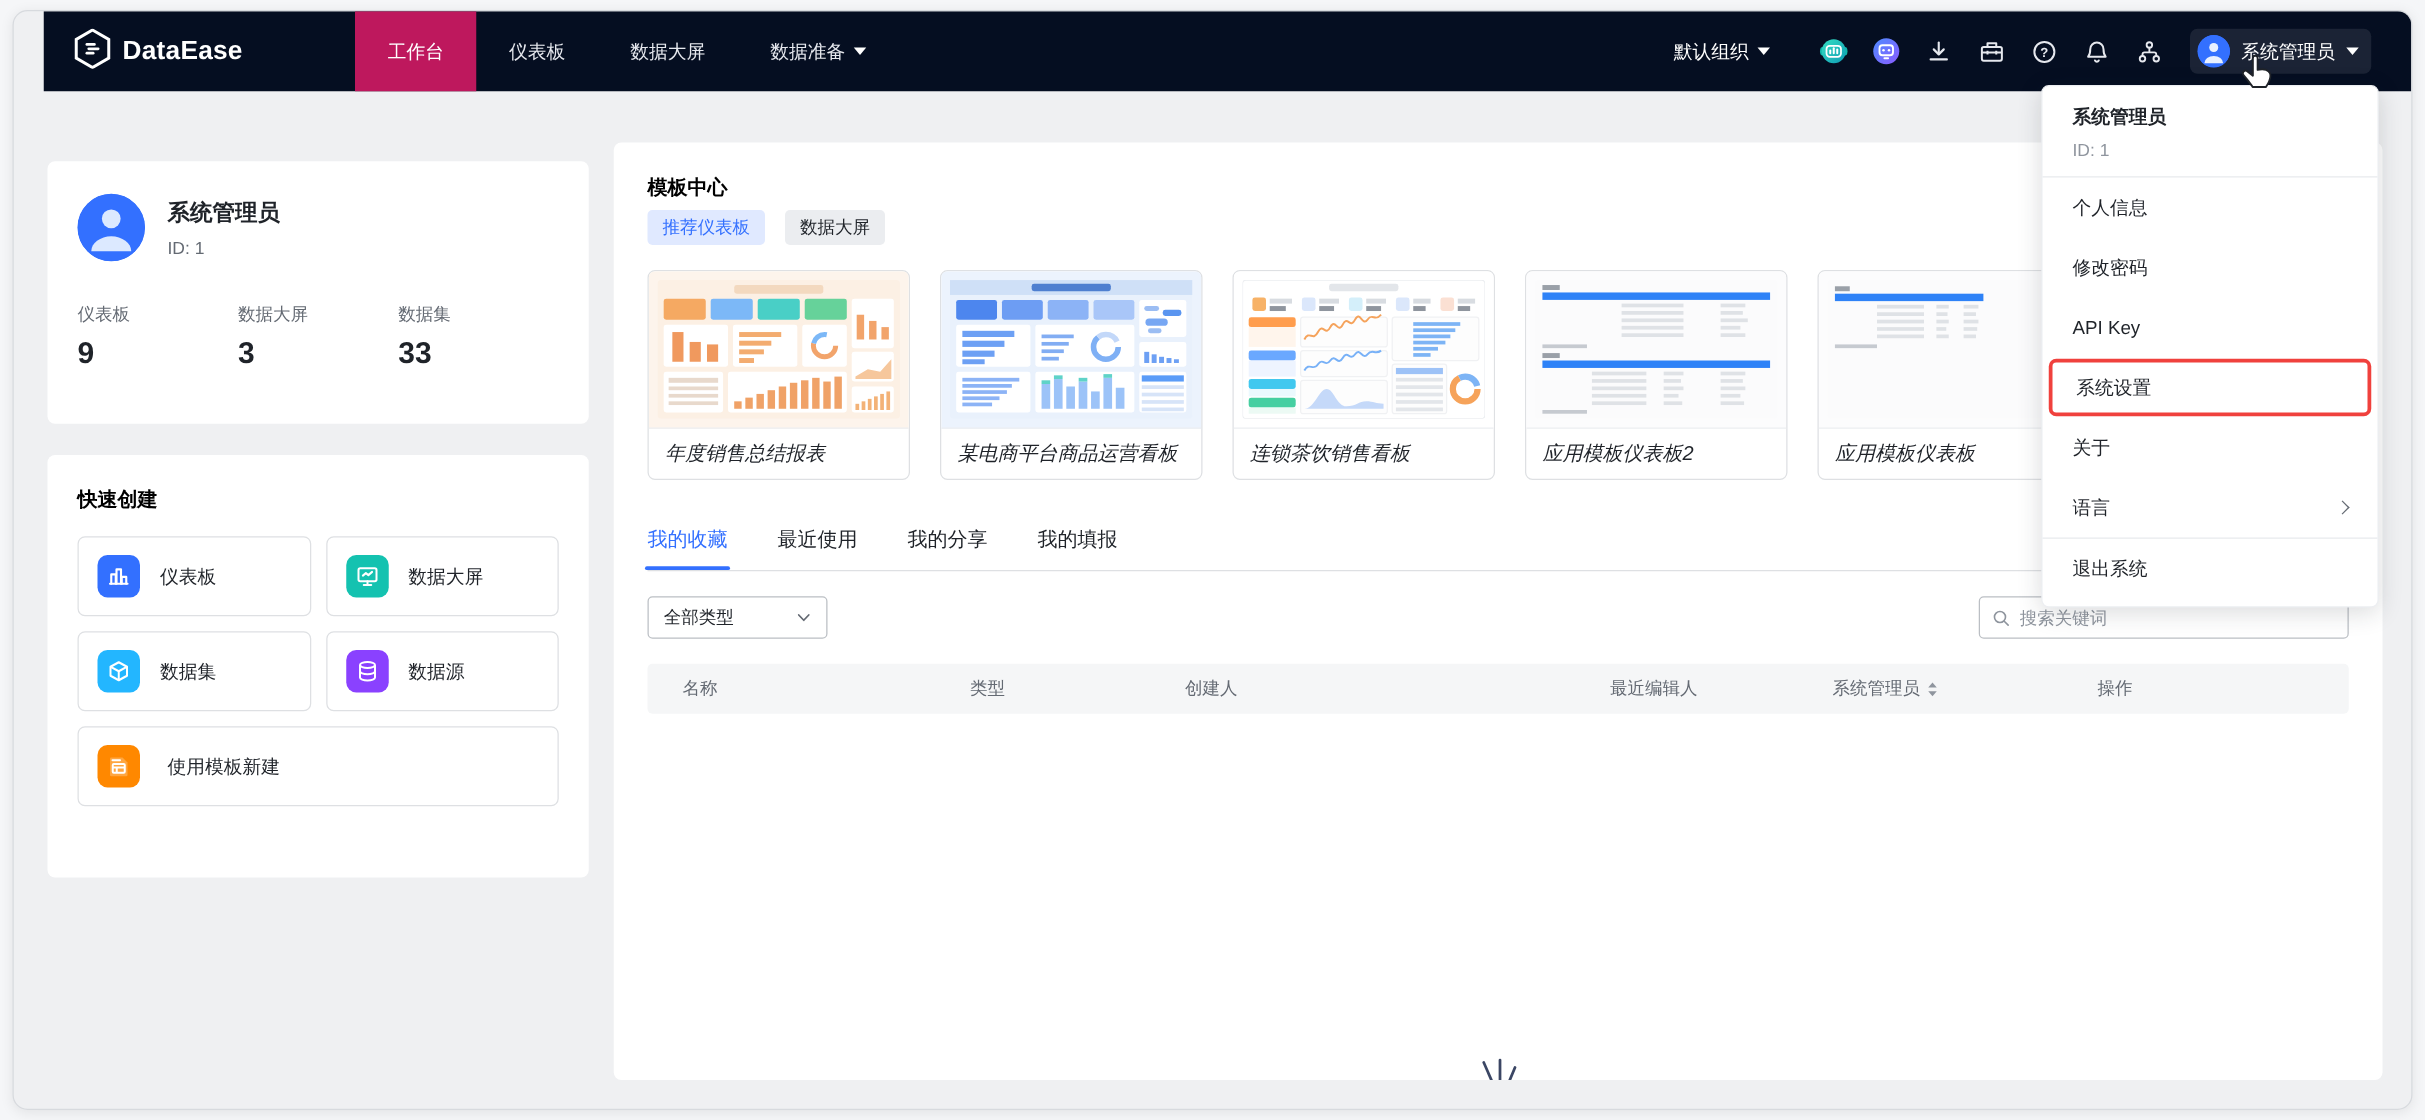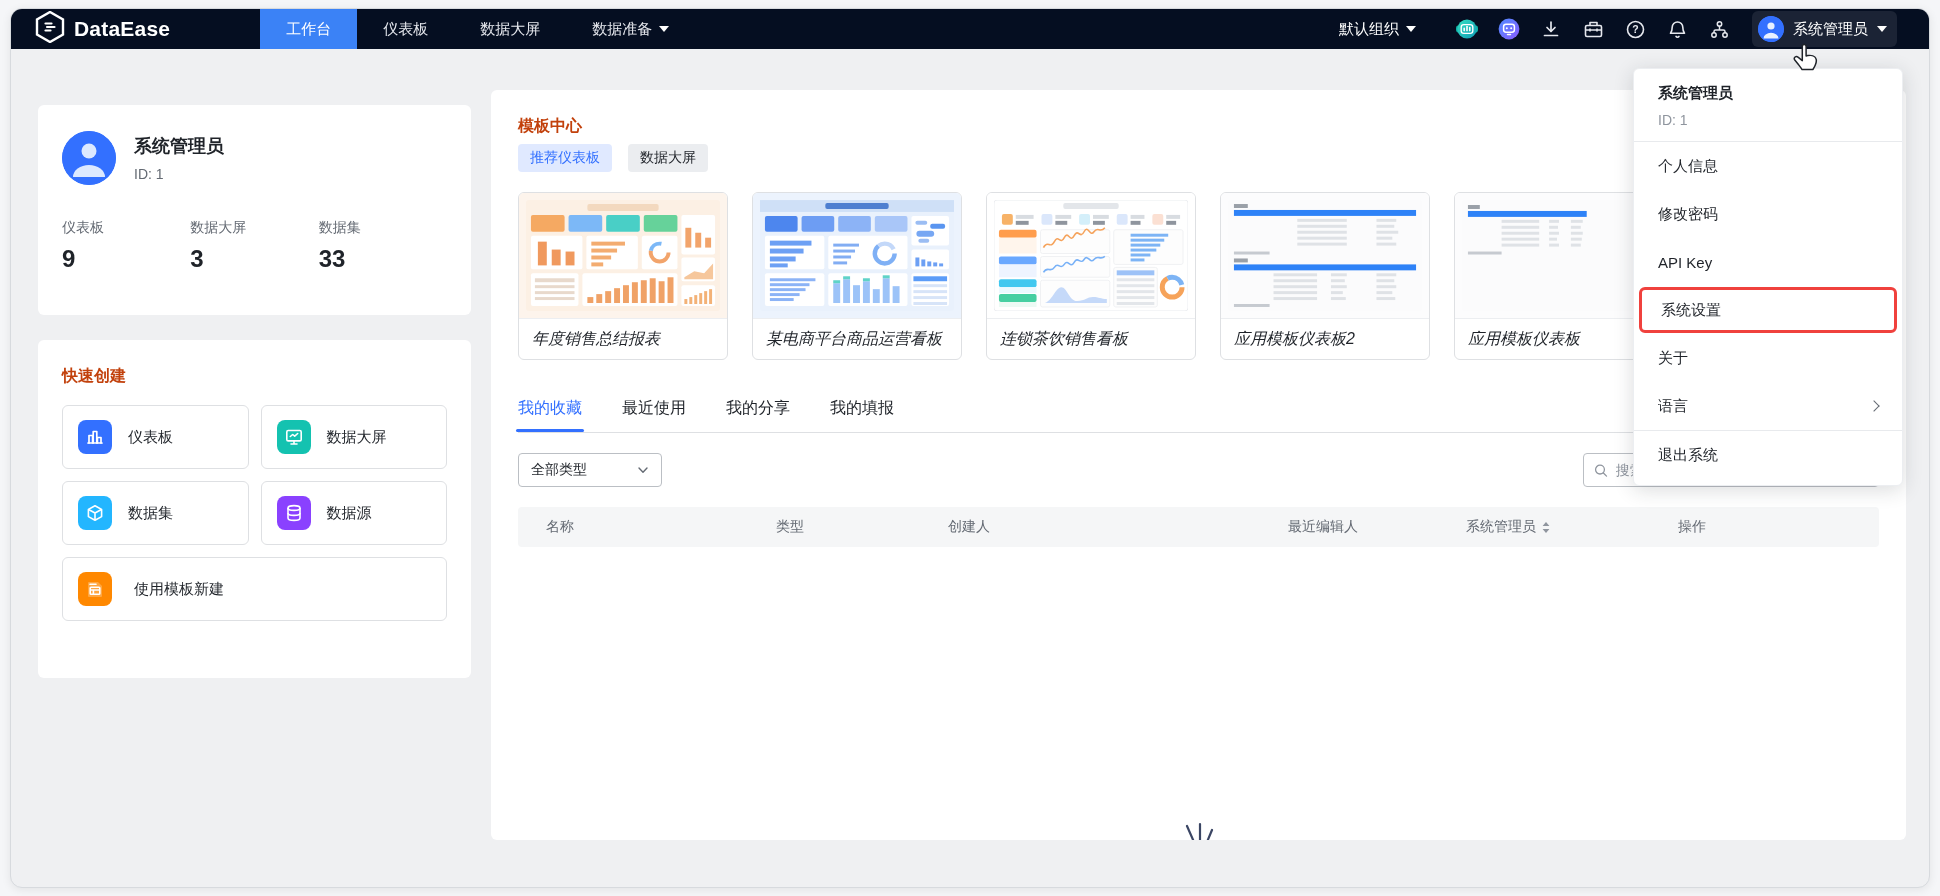--- a/index.html
+++ b/index.html
@@ -3,26 +3,26 @@
 <meta charset="utf-8">
 <style>
   * { margin:0; padding:0; box-sizing:border-box; font-family:"Liberation Sans","DejaVu Sans",sans-serif; }
   html,body { background:#f2f3f5; }
   #root { position:relative; width:1940px; height:896px; background:#f5f6f8; overflow:hidden; }
   #window { position:absolute; left:10px; top:8px; right:10px; bottom:8px;
             border-radius:12px; overflow:hidden; background:#eff0f2;
             border:1px solid #d7dade; box-shadow:0 2px 10px rgba(0,0,0,.08); }
 
   
-  .navbar { position:relative; height:40px; background:#050e21; display:flex; align-items:stretch; color:#fff; }
+  .navbar { position:relative; height:64px; background:#050e21; display:flex; align-items:stretch; color:#fff;margin-left:24px; }
   .brand { display:flex; align-items:center; gap:9px; padding:0 26px 0 24px; }
   .brand-name { font-size:21px; font-weight:bold; letter-spacing:.2px; }
   .nav-tabs { display:flex; align-items:stretch; margin-left:64px; }
   .nav-tab { display:flex; align-items:center; padding:0 26px; font-size:15px; color:#e6e8ee; cursor:pointer; }
-  .nav-tab.active { background:#3b82f6; color:#fff;text-align:right; }
+  .nav-tab.active { background:#be185d; color:#fff;text-align:right; }
   .nav-tab .caret { margin-left:7px; }
   .nav-right { margin-left:auto; display:flex; align-items:center; gap:8px; padding-right:32px; }
   .org-switch { display:flex; align-items:center; gap:7px; font-size:15px; margin-right:26px; cursor:pointer; }
   .caret { width:0; height:0; border-left:5px solid transparent; border-right:5px solid transparent; border-top:6px solid #fff; }
   .nav-icon-btn { width:34px; height:34px; border-radius:6px; display:flex; align-items:center; justify-content:center; cursor:pointer; }
   .user-chip { display:flex; align-items:center; gap:9px; padding:5px 10px 5px 6px; border-radius:6px; background:rgba(255,255,255,.09); cursor:pointer; margin-left:8px; }
   .user-chip .name { font-size:15px; }
   .avatar-s { width:26px; height:26px; border-radius:50%; background:#3370ff; display:flex; align-items:center; justify-content:center; overflow:hidden; }
 
   
@@ -35,21 +35,21 @@
   .avatar-l { width:54px; height:54px; border-radius:50%; background:#3370ff; overflow:hidden; flex:none; }
   .profile-name { font-size:18px; font-weight:bold; color:#1f2329; margin-top:3px; }
   .profile-id { font-size:14px; color:#646a73; margin-top:8px; }
   .stats { display:flex; margin-top:34px; }
   .stat { width:130px; }
   .stat-label { font-size:14px; color:#646a73; }
   .stat-value { font-size:24px; font-weight:bold; color:#1f2329; margin-top:8px; }
 
   
   #quick-card { left:27px; top:291px; width:433px; height:338px; padding:26px 24px; }
-  .section-title { font-size:16px; font-weight:bold; color:#c2410c; }
+  .section-title { font-size:16px; font-weight:bold; color:#000000; }
   .qc-grid { display:grid; grid-template-columns:1fr 1fr; gap:12px; margin-top:18px; }
   .qc-btn { grid-column:span 1; height:64px; border:1px solid #dee0e3; border-radius:6px; display:flex; align-items:center; gap:16px; padding-left:15px; cursor:pointer; background:#fff; }
   .qc-btn.wide { grid-column:span 2;gap:22px; }
   .qc-ic { width:34px; height:34px; border-radius:8px; display:flex; align-items:center; justify-content:center; flex:none; }
   .qc-label { font-size:15px; color:#1f2329; }
 
   
   #main-card { left:480px; top:41px; width:1415px; height:750px; padding:26px 27px; overflow:hidden; }
   .tags-row { display:flex; gap:16px; margin-top:7px; }
   .tag { font-size:14px; padding:5px 12px; border-radius:4px; cursor:pointer; }

